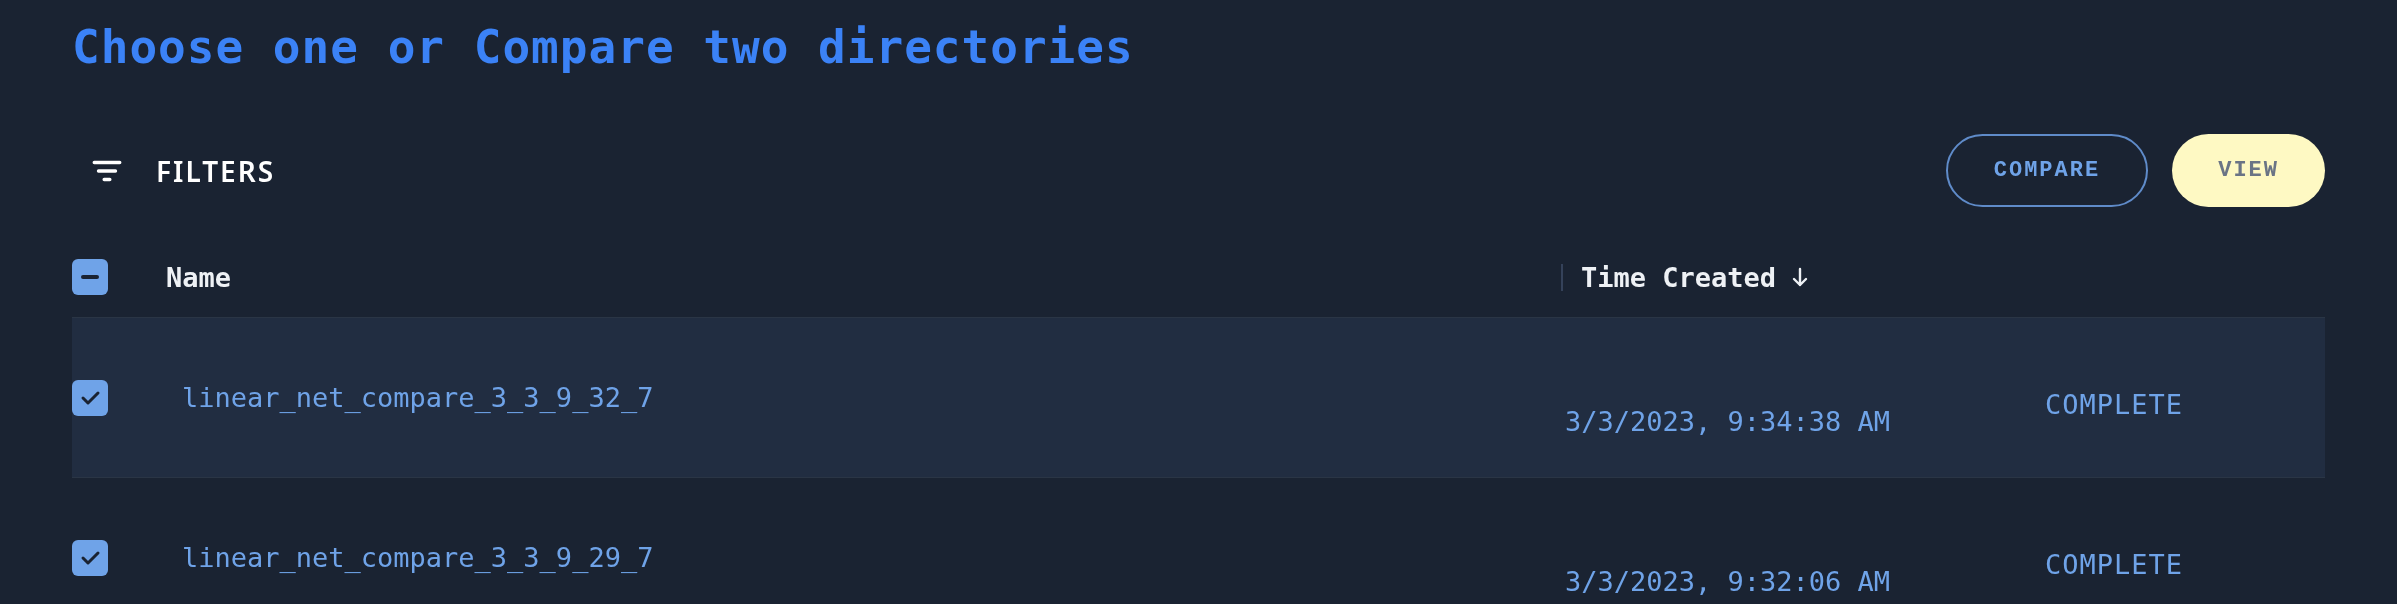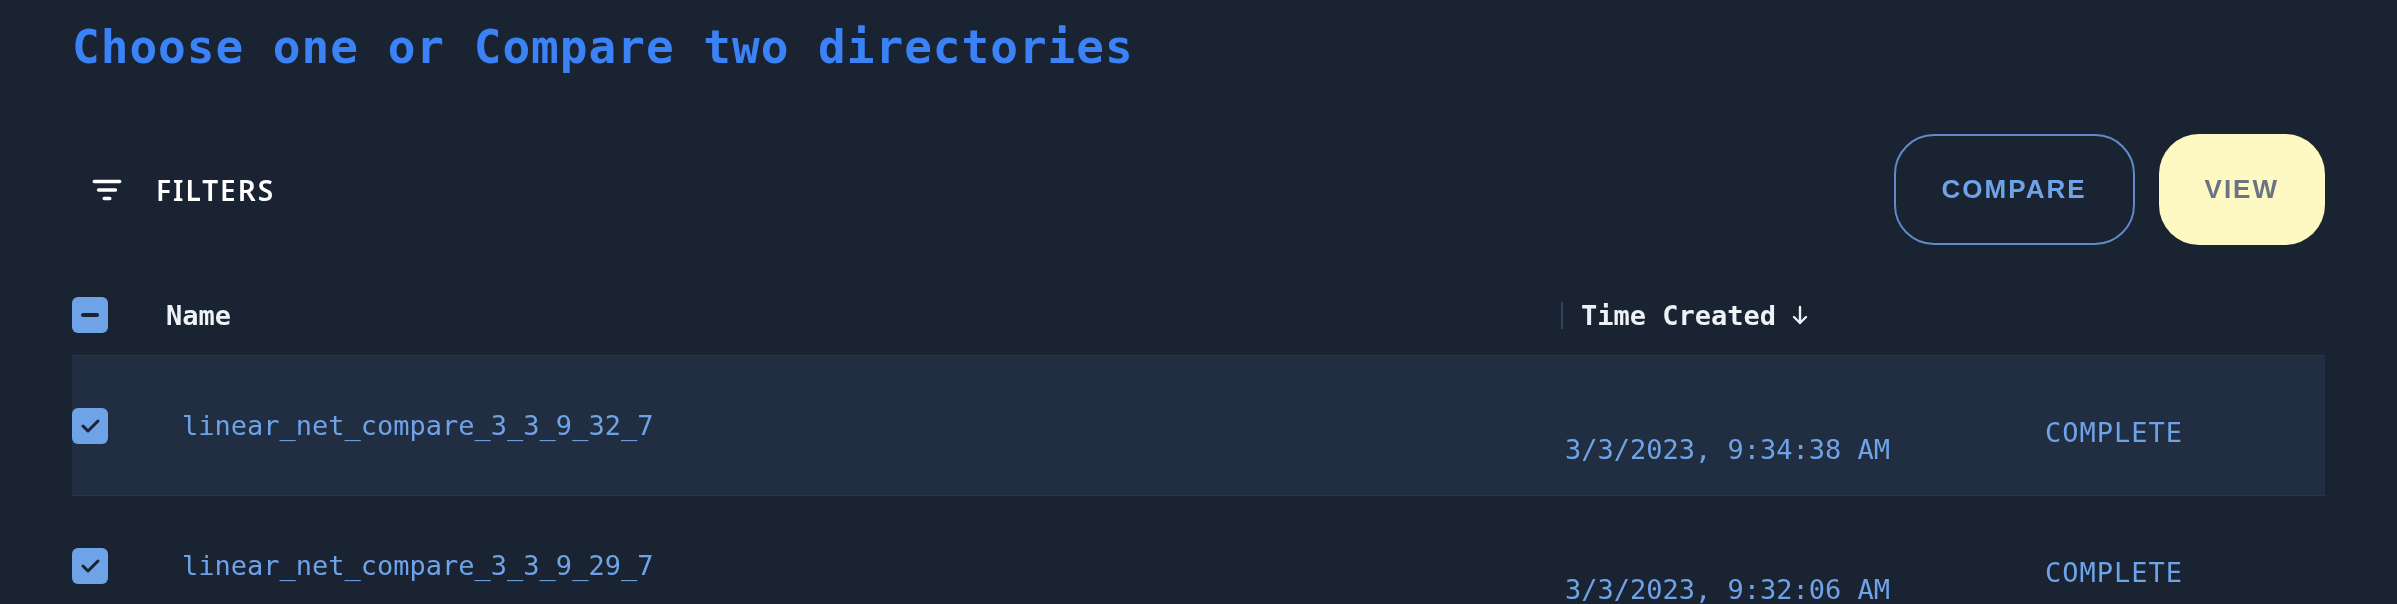--- a/index.html
+++ b/index.html
@@ -36,25 +36,25 @@
     font-weight: 600;
     letter-spacing: 2px;
     color: #ffffff;
     font-family: system-ui, Arial, sans-serif;
   }
   .actions {
     display: flex;
     gap: 24px;
   }
   .btn {
-    font-family: Liberation Sans, sans-serif;
-    font-size: 26px;
+    font-family: Liberation Mono, monospace;
+    font-size: 22px;
     font-weight: 600;
     letter-spacing: 2px;
-    padding: 38px 46px;
+    padding: 22px 46px;
     border-radius: 40px;
     border: none;
     cursor: pointer;
   }
   .btn-compare {
     background: transparent;
     color: #6fa3e8;
     border: 2px solid #5f8bc9;
   }
   .btn-view {
@@ -110,21 +110,21 @@
     height: 4px;
     background: #1a2332;
     border-radius: 2px;
   }
   .checkbox.checked svg { display: block; }
   .sort-arrow svg { display: block; }
   .data-row {
     display: grid;
     grid-template-columns: 90px 1fr 460px 280px;
     align-items: center;
-    padding: 30px 0;
+    padding: 40px 0;
     column-gap: 20px;
     border-bottom: 1px solid #2a3545;
   }
   .data-row.selected {
     background: #212d41;
   }
   .cell-name {
     font-size: 27px;
     color: #6fa3e8;
   }

